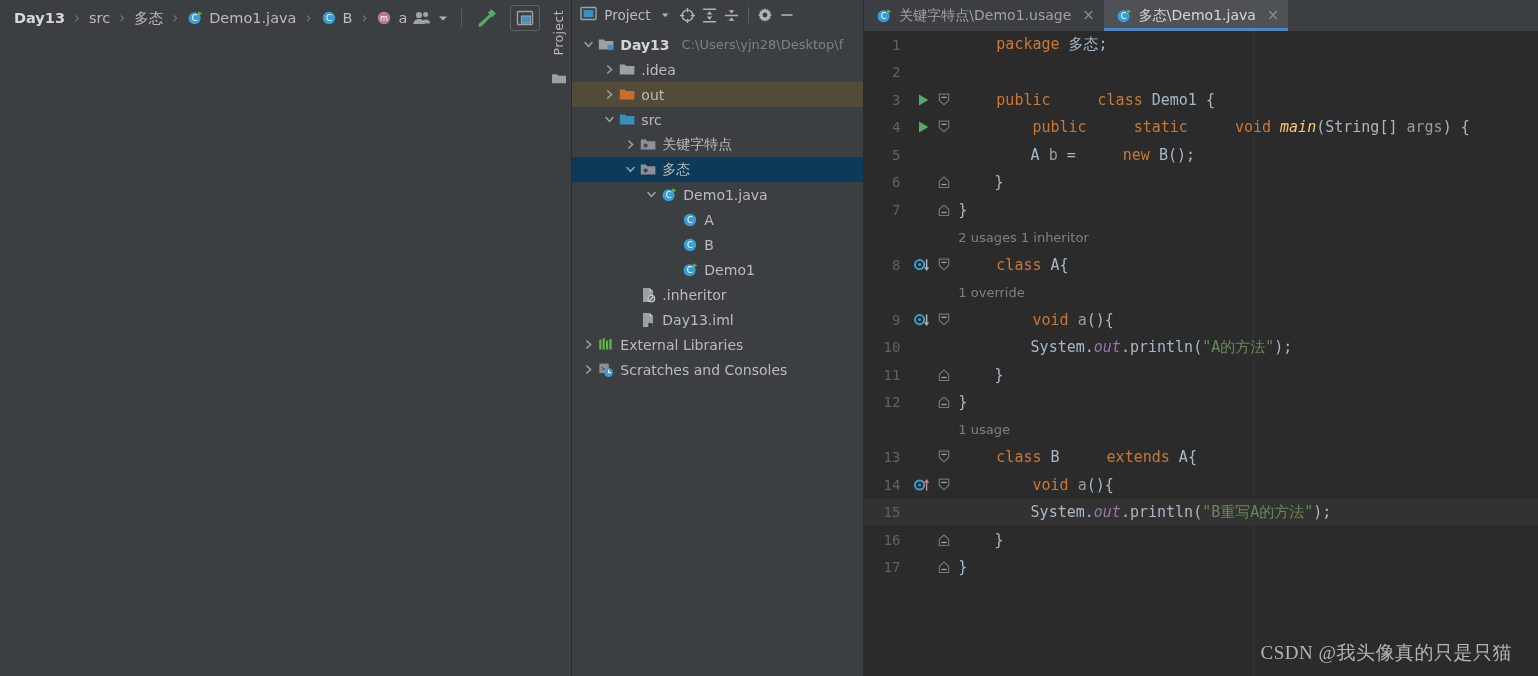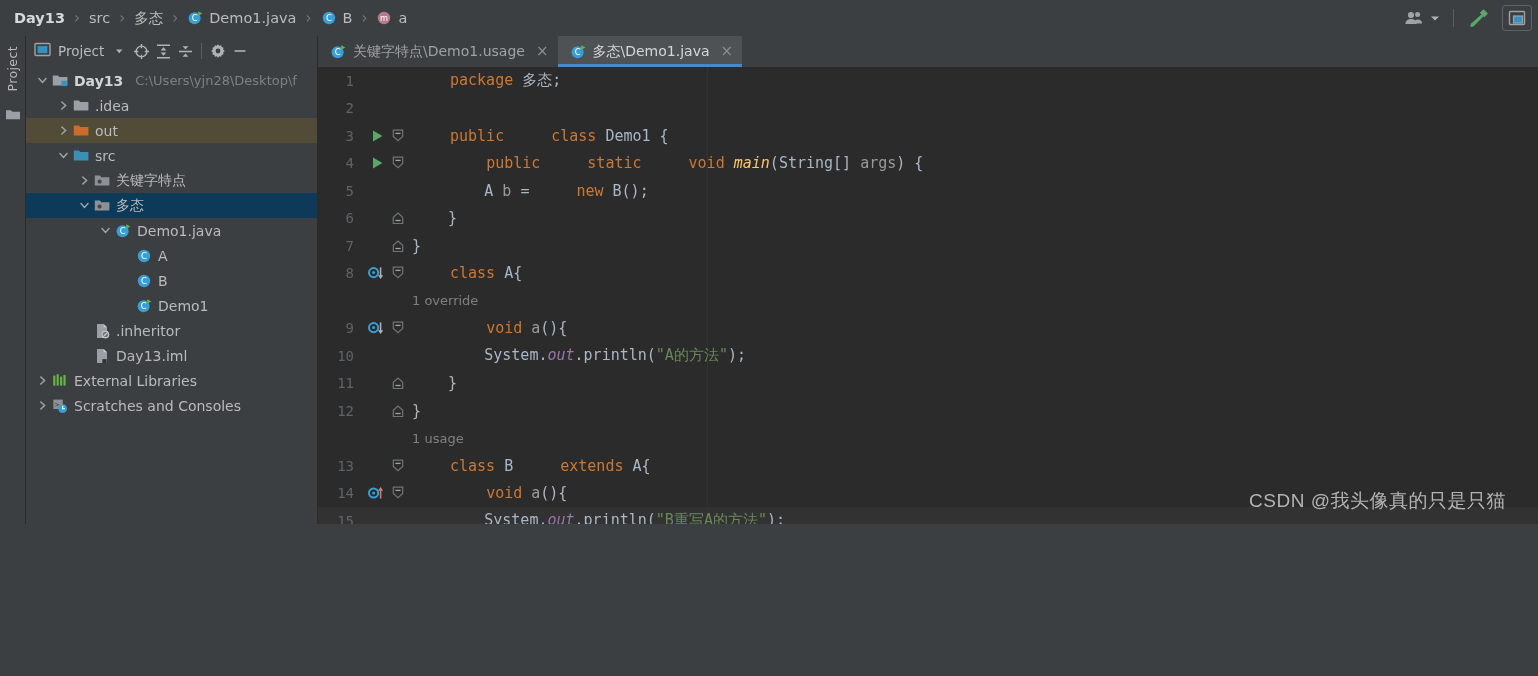--- a/index.html
+++ b/index.html
@@ -2,21 +2,21 @@
 <html><head>
 <meta charset="utf-8">
 <style>
   * { box-sizing: border-box; margin: 0; padding: 0; }
   html, body {
     width: 1538px; height: 676px;
     background: #3c3f41;
     font-family: "DejaVu Sans", "Liberation Sans", sans-serif;
     overflow: hidden;
   }
-  .app { position: relative; width: 1538px; height: 524px; display: flex; flex-direction: column; justify-content: space-between; }
+  .app { position: relative; width: 1538px; height: 676px; display: flex; flex-direction: row; justify-content: space-between; }
 
   
   .topbar {
     height: 36px; background: #3c3f41; display: flex; align-items: center;
     padding: 0 6px 0 14px; flex: 0 0 36px; position: relative;
   }
   .crumbs { display: flex; align-items: center; gap: 0; flex: 1 1 auto; }
   .crumb { display: flex; align-items: center; color: #bbbbbb; font-size: 14.5px; white-space: nowrap; }
   .crumb.root { color: #d8d8d8; font-weight: bold; }
   .crumb-sep { color: #787878; font-size: 15px; padding: 0 9px; line-height: 1; }
@@ -118,23 +118,23 @@
   .fld { color: #9876aa; font-style: italic; }
   .ident { color: #a9b7c6; }
   .var { color: #9a9a9a; }
   .meth { color: #ffc66d; font-style: italic; }
   .punc { color: #a9b7c6; }
 
   
   .foldline { position: absolute; left: 50%; top: 0; bottom: 0; width: 1px; background: #606366; transform: translateX(-.5px); }
 
   .watermark {
-    position: absolute; right: 32px; bottom: 10px;
+    position: absolute; right: 26px; bottom: 10px;
     color: #b4b4b4; font-size: 19px; letter-spacing: .5px;
-    font-family: Liberation Sans, sans-serif;
+    font-family: Liberation Serif, serif;
   }
 </style>
 </head>
 <body>
 
 <div class="app">
 
   <div class="topbar">
     <div class="crumbs" id="crumbs">
         <span class="crumb root">
@@ -546,20 +546,26 @@
               <div class="lnum">7</div>
               <div class="gutter-ico"></div>
               <div class="fold">
                 <svg width="12" height="16" viewBox="0 0 12 16">
                   <path d="M1.3 13.5h9.4V7.3L6 3.1 1.3 7.3z" fill="none" stroke="#6f7477" stroke-width="1.2"></path>
                   <path d="M3.4 10.5h5.2" stroke="#9fa3a6" stroke-width="1.3"></path>
                 </svg>
               </div>
               <div class="code"><span class="punc">}</span></div>
             </div>
+            <div class="row inlay">
+              <div class="lnum"></div>
+              <div class="gutter-ico"></div>
+              <div class="fold"></div>
+              <div class="inlay-txt">2 usages   1 inheritor</div>
+            </div>
             <div class="row">
               <div class="lnum">8</div>
               <div class="gutter-ico">
                 <svg width="19" height="14" viewBox="0 0 19 14">
                   <circle cx="5.6" cy="6.6" r="4.6" fill="none" stroke="#389fd6" stroke-width="2"></circle>
                   <circle cx="5.6" cy="6.6" r="1.5" fill="#389fd6"></circle>
                   <path d="M12.6 1.4v9.2" stroke="#b0b3b5" stroke-width="1.5"></path>
                   <path d="M12.6 13 10 9.3h5.2z" fill="#b0b3b5"></path>
                 </svg>
               </div>

